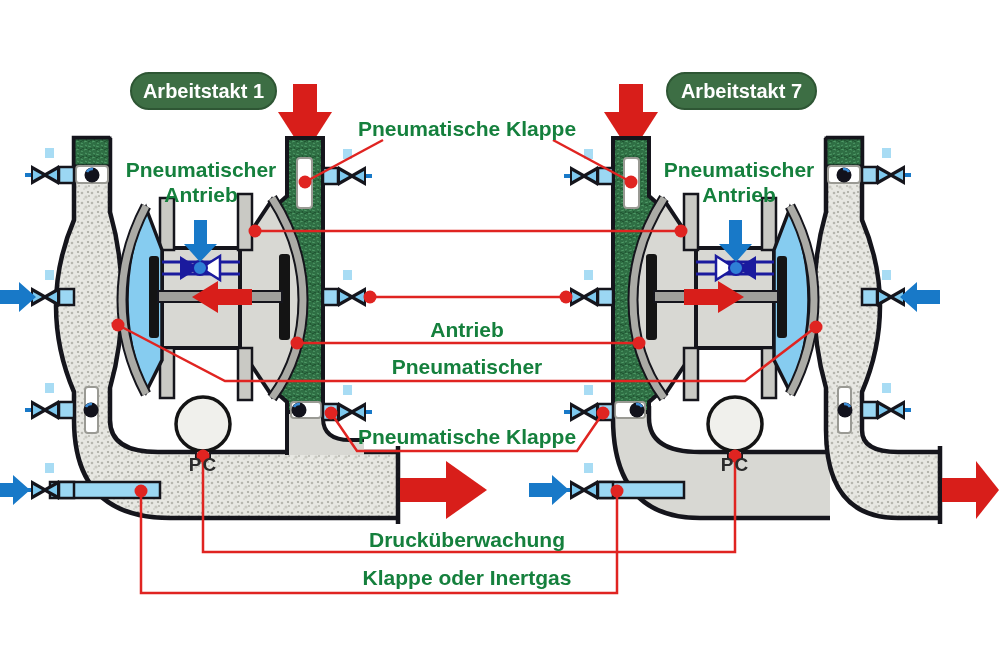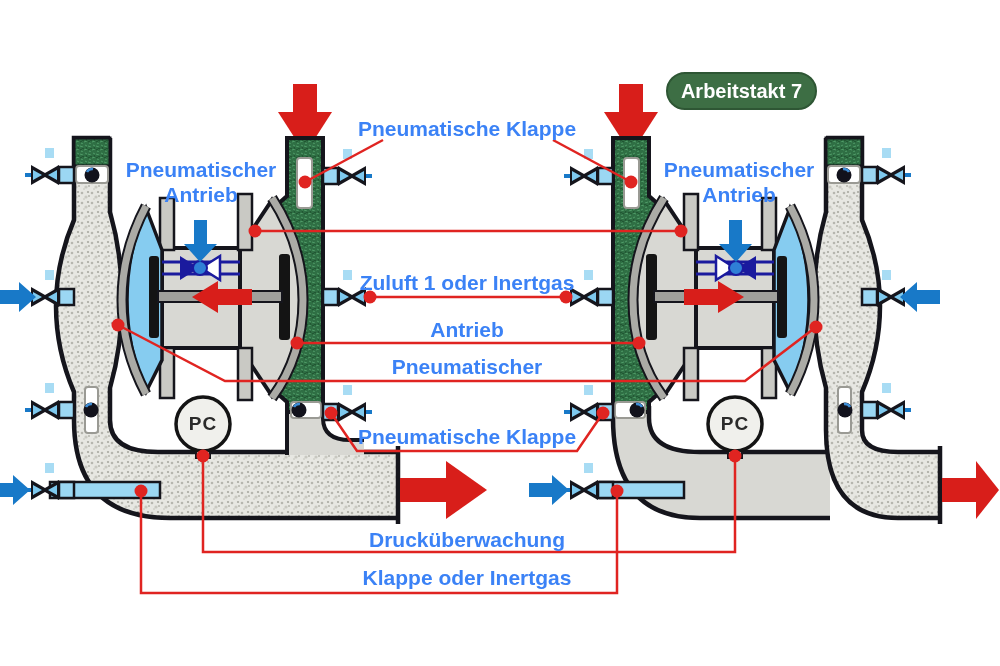--- a/index.html
+++ b/index.html
@@ -1,25 +1,25 @@
 <!DOCTYPE html>
 <html><head>
 <meta charset="utf-8">
 <style>
   html,body{margin:0;padding:0;background:#fff;}
   #stage{position:relative;width:1000px;height:666px;background:#fff;overflow:hidden;
          font-family:"Liberation Sans","DejaVu Sans",sans-serif;}
   #art{position:absolute;left:0;top:0;}
   .lbl{position:absolute;transform:translateX(-50%);text-align:center;
-       font-weight:bold;font-size:21px;color:#3b82f6;white-space:nowrap;z-index:2;line-height:25px;}
+       font-weight:bold;font-size:21px;color:#15803d;white-space:nowrap;z-index:2;line-height:25px;}
   .lbl.wrap{white-space:normal;width:170px;}
   .badge{position:absolute;z-index:2;background:#3d6e44;border:2px solid #2e5634;border-radius:20px;
          color:#fff;font-weight:bold;font-size:20px;text-align:center;line-height:34px;height:34px;}
   .pctxt{position:absolute;transform:translate(-50%,-50%);z-index:2;font-weight:bold;
-         font-size:19px;color:#2b2b2b;letter-spacing:1px;}
+         font-size:19px;color:#2b2b2b;letter-spacing:1px;margin-top:41px;}
 </style>
 </head>
 <body>
 
 <div id="stage">
 
 <svg id="art" width="1000" height="666" viewBox="0 0 1000 666">
   <defs>
     <pattern id="spk" patternUnits="userSpaceOnUse" width="10" height="10">
       <rect width="10" height="10" fill="#e7e7e2"></rect>
@@ -211,27 +211,27 @@
         <circle cx="816" cy="327" r="6.5"></circle>
     <circle cx="331" cy="413" r="6.5"></circle>
         <circle cx="603" cy="413" r="6.5"></circle>
     <circle cx="203" cy="456" r="6.5"></circle>
         <circle cx="735" cy="456" r="6.5"></circle>
     <circle cx="141" cy="491" r="6.5"></circle>
         <circle cx="617" cy="491" r="6.5"></circle>
   </g>
 </svg>
 
+  <div class="badge" style="left:130px;top:72px;width:143px;">Arbeitstakt 1</div>
   <div class="badge" style="left:666px;top:72px;width:147px;">Arbeitstakt 7</div>
 
   <div class="lbl wrap" style="left:201px;top:157px;">Pneumatischer Antrieb</div>
   <div class="lbl wrap" style="left:739px;top:157px;">Pneumatischer Antrieb</div>
 
   <div class="lbl" style="left:467px;top:116px;">Pneumatische Klappe</div>
-  <div class="lbl" style="left:467px;top:270px;">Zuluft 1 oder Inertgas</div>
   <div class="lbl" style="left:467px;top:317px;">Antrieb</div>
   <div class="lbl" style="left:467px;top:354px;">Pneumatischer</div>
   <div class="lbl" style="left:467px;top:424px;">Pneumatische Klappe</div>
   <div class="lbl" style="left:467px;top:527px;">Drucküberwachung</div>
   <div class="lbl" style="left:467px;top:565px;">Klappe oder Inertgas</div>
 
   <div class="pctxt" style="left:203px;top:424px;">PC</div>
   <div class="pctxt" style="left:735px;top:424px;">PC</div>
 </div>
 

